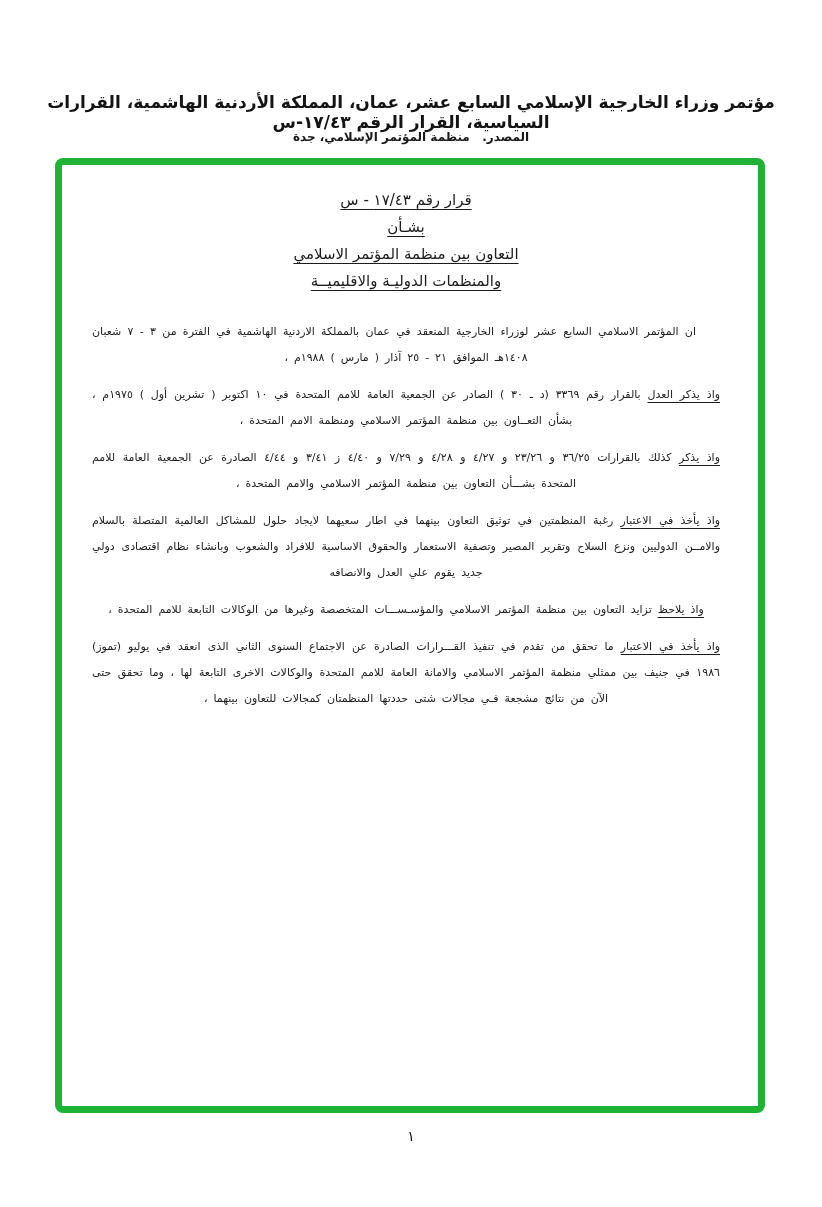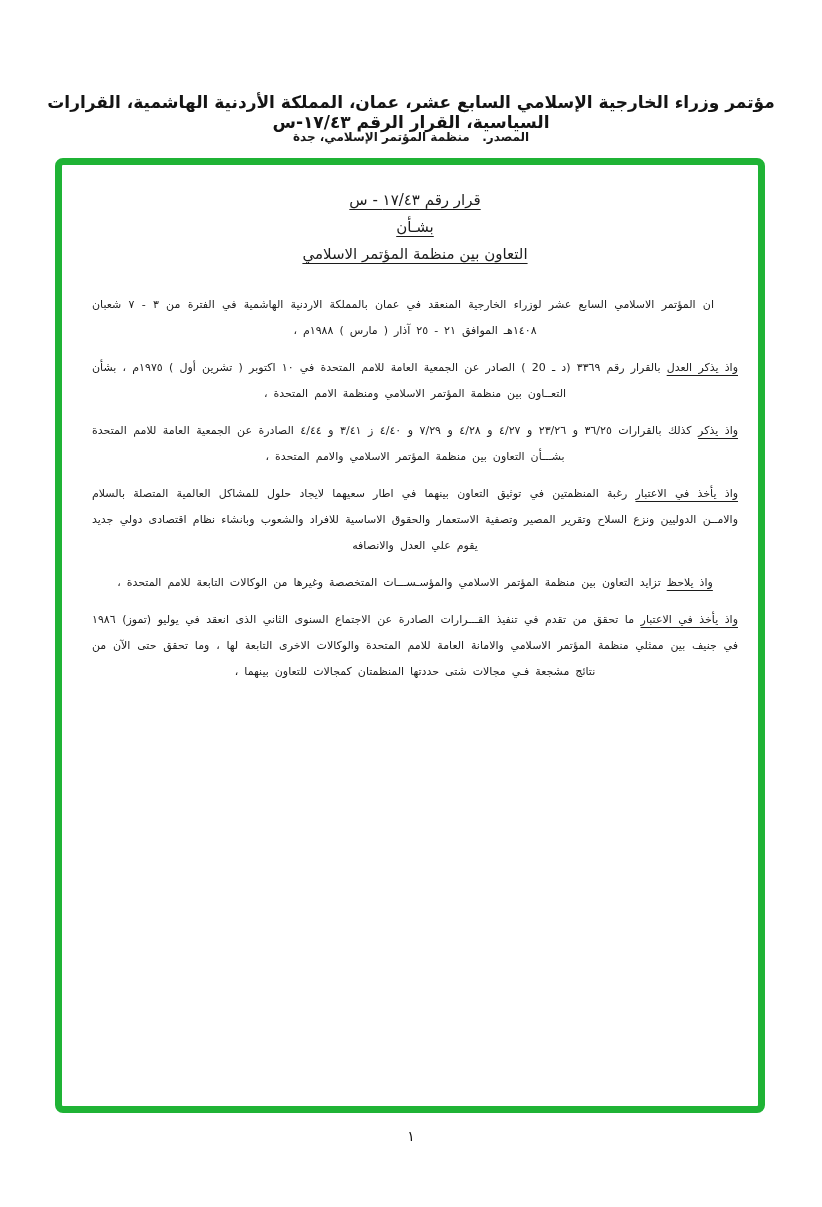--- a/index.html
+++ b/index.html
@@ -20,21 +20,21 @@
     position:absolute; top:130px; left:0; right:0;
     direction:rtl; text-align:center;
     font-size:12px; font-weight:bold; color:#1a1a1a;
   }
   .frame {
     position:absolute; left:55px; top:158px;
     width:710px; height:955px;
     box-sizing:border-box;
     border:7px solid #1fb335;
     border-radius:8px;
-    padding:14px 20px 0 30px;
+    padding:14px 38px 0 30px;
     direction:rtl;
     color:#1c1c1c;
   }
   .title-block {
     text-align:center;
     margin-top:8px;
     font-size:15px;
     line-height:27px;
   }
   .title-line { display:block; }
@@ -71,28 +71,29 @@
 
 <div class="hdr1">مؤتمر وزراء الخارجية الإسلامي السابع عشر، عمان، المملكة الأردنية الهاشمية، القرارات السياسية، القرار الرقم ١٧/٤٣-س</div>
 <div class="hdr2">المصدر.&nbsp;&nbsp; منظمة المؤتمر الإسلامي، جدة</div>
 
 <div class="frame">
 
   <div class="title-block">
     <span class="title-line"><span>قرار رقم ١٧/٤٣ - س</span></span>
     <span class="title-line"><span>بشـأن</span></span>
     <span class="title-line"><span>التعاون بين منظمة المؤتمر الاسلامي</span></span>
+    <span class="title-line"><span>والمنظمات الدوليـة والاقليميــة</span></span>
   </div>
 
   <p class="para first"><span class="lead"></span><span>ان المؤتمر الاسلامي السابع عشر لوزراء الخارجية المنعقد في عمان بالمملكة الاردنية الهاشمية في الفترة من ٣ - ٧ شعبان ١٤٠٨هـ الموافق ٢١ - ٢٥ آذار ( مارس ) ١٩٨٨م ،</span></p>
 
 
 
 
-  <p class="para"><span class="lead">واذ يذكر العدل</span><span> بالقرار رقم ٣٣٦٩ (د ـ 20 ) الصادر عن الجمعية العامة للامم المتحدة في ١٠ اكتوبر ( تشرين أول ) ١٩٧٥م ، بشأن التعــاون بين منظمة المؤتمر الاسلامي ومنظمة الامم المتحدة ،</span></p>
+  <p class="para"><span class="lead">واذ يذكر العدل</span><span> بالقرار رقم ٣٣٦٩ (د ـ ٣٠ ) الصادر عن الجمعية العامة للامم المتحدة في ١٠ اكتوبر ( تشرين أول ) ١٩٧٥م ، بشأن التعــاون بين منظمة المؤتمر الاسلامي ومنظمة الامم المتحدة ،</span></p>
 
   <p class="para"><span class="lead">واذ يذكر</span><span> كذلك بالقرارات ٣٦/٢٥ و ٢٣/٢٦ و ٤/٢٧ و ٤/٢٨ و ٧/٢٩ و ٤/٤٠ ز ٣/٤١ و ٤/٤٤ الصادرة عن الجمعية العامة للامم المتحدة بشـــأن التعاون بين منظمة المؤتمر الاسلامي والامم المتحدة ،</span></p>
 
   <p class="para"><span class="lead">واذ يأخذ في الاعتبار</span><span> رغبة المنظمتين في توثيق التعاون بينهما في اطار سعيهما لايجاد حلول للمشاكل العالمية المتصلة بالسلام والامــن الدوليين ونزع السلاح وتقرير المصير وتصفية الاستعمار والحقوق الاساسية للافراد والشعوب وبانشاء نظام اقتصادى دولي جديد يقوم علي العدل والانصافه</span></p>
 
   <p class="para"><span class="lead">واذ يلاحظ</span><span> تزايد التعاون بين منظمة المؤتمر الاسلامي والمؤسـســـات المتخصصة وغيرها من الوكالات التابعة للامم المتحدة ،</span></p>
 
   <p class="para"><span class="lead">واذ يأخذ في الاعتبار</span><span> ما تحقق من تقدم في تنفيذ القـــرارات الصادرة عن الاجتماع السنوى الثاني الذى انعقد في يوليو (تموز) ١٩٨٦ في جنيف بين ممثلي منظمة المؤتمر الاسلامي والامانة العامة للامم المتحدة والوكالات الاخرى التابعة لها ، وما تحقق حتى الآن من نتائج مشجعة فـي مجالات شتى حددتها المنظمتان كمجالات للتعاون بينهما ،</span></p>
 
 </div>

